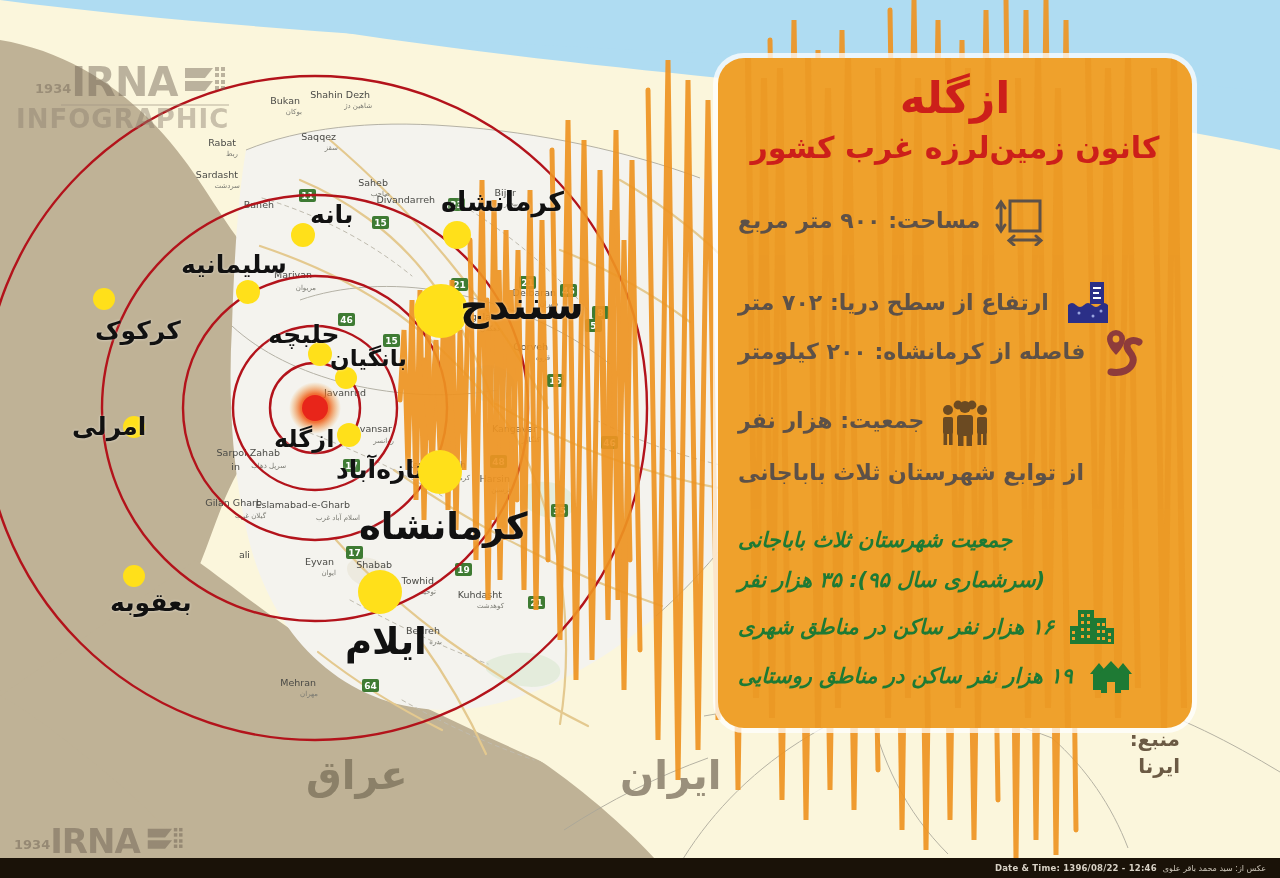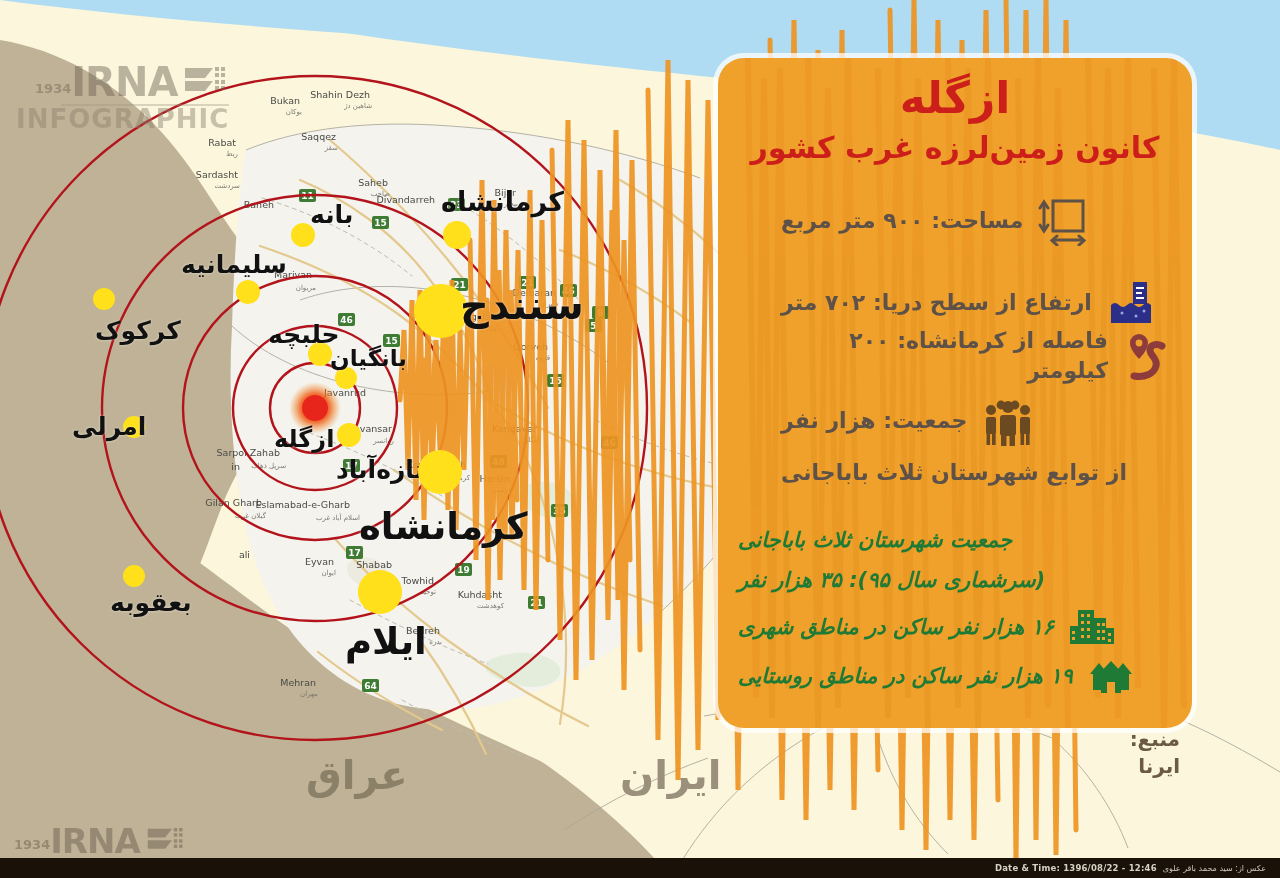--- a/index.html
+++ b/index.html
@@ -74,21 +74,21 @@
   }
   .fact{
     position:absolute;display:flex;align-items:center;gap:14px;direction:rtl;
     right:18px;width:436px;justify-content:flex-end;
   }
   .fact .ico{flex:0 0 auto;display:flex;align-items:center;justify-content:center;}
   .fact .txt{
     text-align:right;direction:rtl;font-weight:bold;line-height:1.35;
     font-family:"DejaVu Sans","Liberation Sans",sans-serif;
   }
-  .t-gray{color:#5d5148;font-size:22px;margin-left:43px;}
+  .t-gray{color:#5d5148;font-size:22px;}
   .t-green{color:#1E7A34;font-size:21px;font-style:italic;}
   .source{
     position:absolute;direction:rtl;text-align:right;color:#6b5a44;
     font-weight:bold;font-size:20px;line-height:1.35;
     font-family:"DejaVu Sans","Liberation Sans",sans-serif;
   }
 </style>
 </head>
 <body>
 

